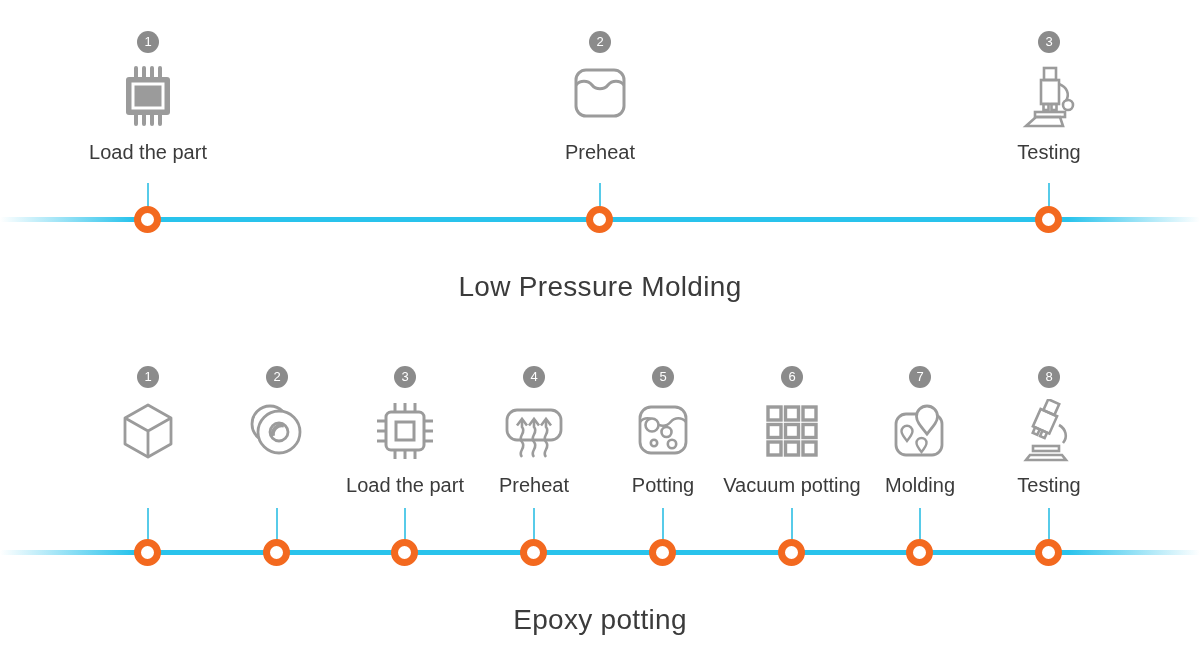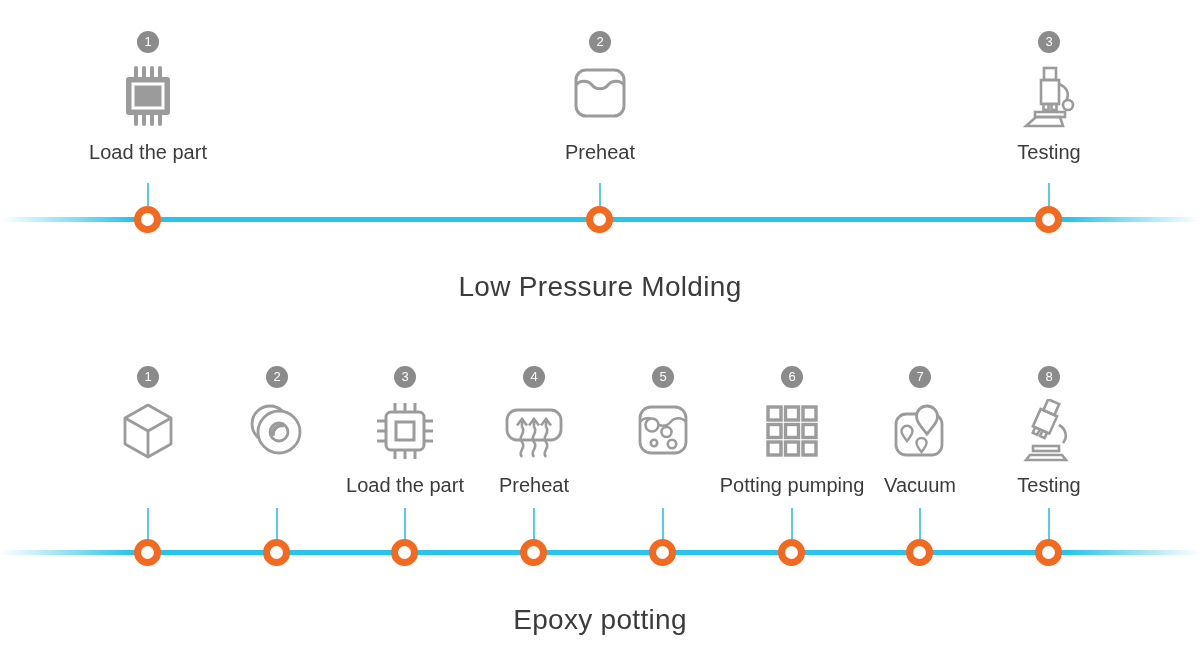--- a/index.html
+++ b/index.html
@@ -171,55 +171,56 @@
   <div class="icon">
     <svg viewBox="0 0 64 64" fill="none" stroke="#9b9b9b" stroke-width="2.6">
       <rect x="9" y="8" width="46" height="46" rx="11" stroke-width="2.8"></rect>
       <path d="M9 23 c4 -5 11 -5 15.3 0 c4.4 5 11 5 15.3 0 c4.4 -5 11 -5 15.4 0"></path>
       <circle cx="21" cy="26" r="6.5" fill="#ffffff"></circle>
       <circle cx="35.5" cy="33" r="5" fill="#ffffff"></circle>
       <circle cx="23" cy="44" r="3.2" fill="#ffffff"></circle>
       <circle cx="41" cy="45" r="4.2" fill="#ffffff"></circle>
     </svg>
   </div>
+  <div class="label">Potting</div>
   <div class="connector"></div>
   <div class="marker"></div>
 </div>
 
 <div class="step row2" style="left:692px;top:366px;">
   <div class="badge">6</div>
   <div class="icon">
     <svg viewBox="0 0 64 64" fill="none" stroke="#9b9b9b" stroke-width="3.4">
       <rect x="8" y="8" width="13" height="13"></rect>
         <rect x="25.5" y="8" width="13" height="13"></rect>
         <rect x="43" y="8" width="13" height="13"></rect>
       <rect x="8" y="25.5" width="13" height="13"></rect>
         <rect x="25.5" y="25.5" width="13" height="13"></rect>
         <rect x="43" y="25.5" width="13" height="13"></rect>
       <rect x="8" y="43" width="13" height="13"></rect>
         <rect x="25.5" y="43" width="13" height="13"></rect>
         <rect x="43" y="43" width="13" height="13"></rect>
     </svg>
   </div>
-  <div class="label">Potting pumping</div>
+  <div class="label">Vacuum potting</div>
   <div class="connector"></div>
   <div class="marker"></div>
 </div>
 
 <div class="step row2" style="left:820px;top:366px;">
   <div class="badge">7</div>
   <div class="icon">
     <svg viewBox="0 0 64 64" fill="none" stroke="#9b9b9b" stroke-width="2.8">
       <rect x="8" y="15" width="46" height="41" rx="10"></rect>
       <path d="M39 35 C32 26.5 28.5 22.5 28.5 17.5 A10.5 10.5 0 0 1 49.5 17.5 C49.5 22.5 46 26.5 39 35 Z" fill="#ffffff"></path>
       <path d="M19 42 C15.2 37.3 13.5 35 13.5 32.3 A5.5 5.5 0 0 1 24.5 32.3 C24.5 35 22.8 37.3 19 42 Z" stroke-width="2.4" fill="#ffffff"></path>
       <path d="M33.5 53 C30 48.6 28.5 46.5 28.5 44 A5 5 0 0 1 38.5 44 C38.5 46.5 37 48.6 33.5 53 Z" stroke-width="2.4" fill="#ffffff"></path>
     </svg>
   </div>
-  <div class="label">Vacuum</div>
+  <div class="label">Molding</div>
   <div class="connector"></div>
   <div class="marker"></div>
 </div>
 
 <div class="step row2" style="left:949px;top:366px;">
   <div class="badge">8</div>
   <div class="icon">
     <svg viewBox="0 0 64 64" fill="none" stroke="#9b9b9b" stroke-width="2.6">
       <g transform="rotate(24 29 20)">
         <rect x="23" y="1" width="12" height="12"></rect>

